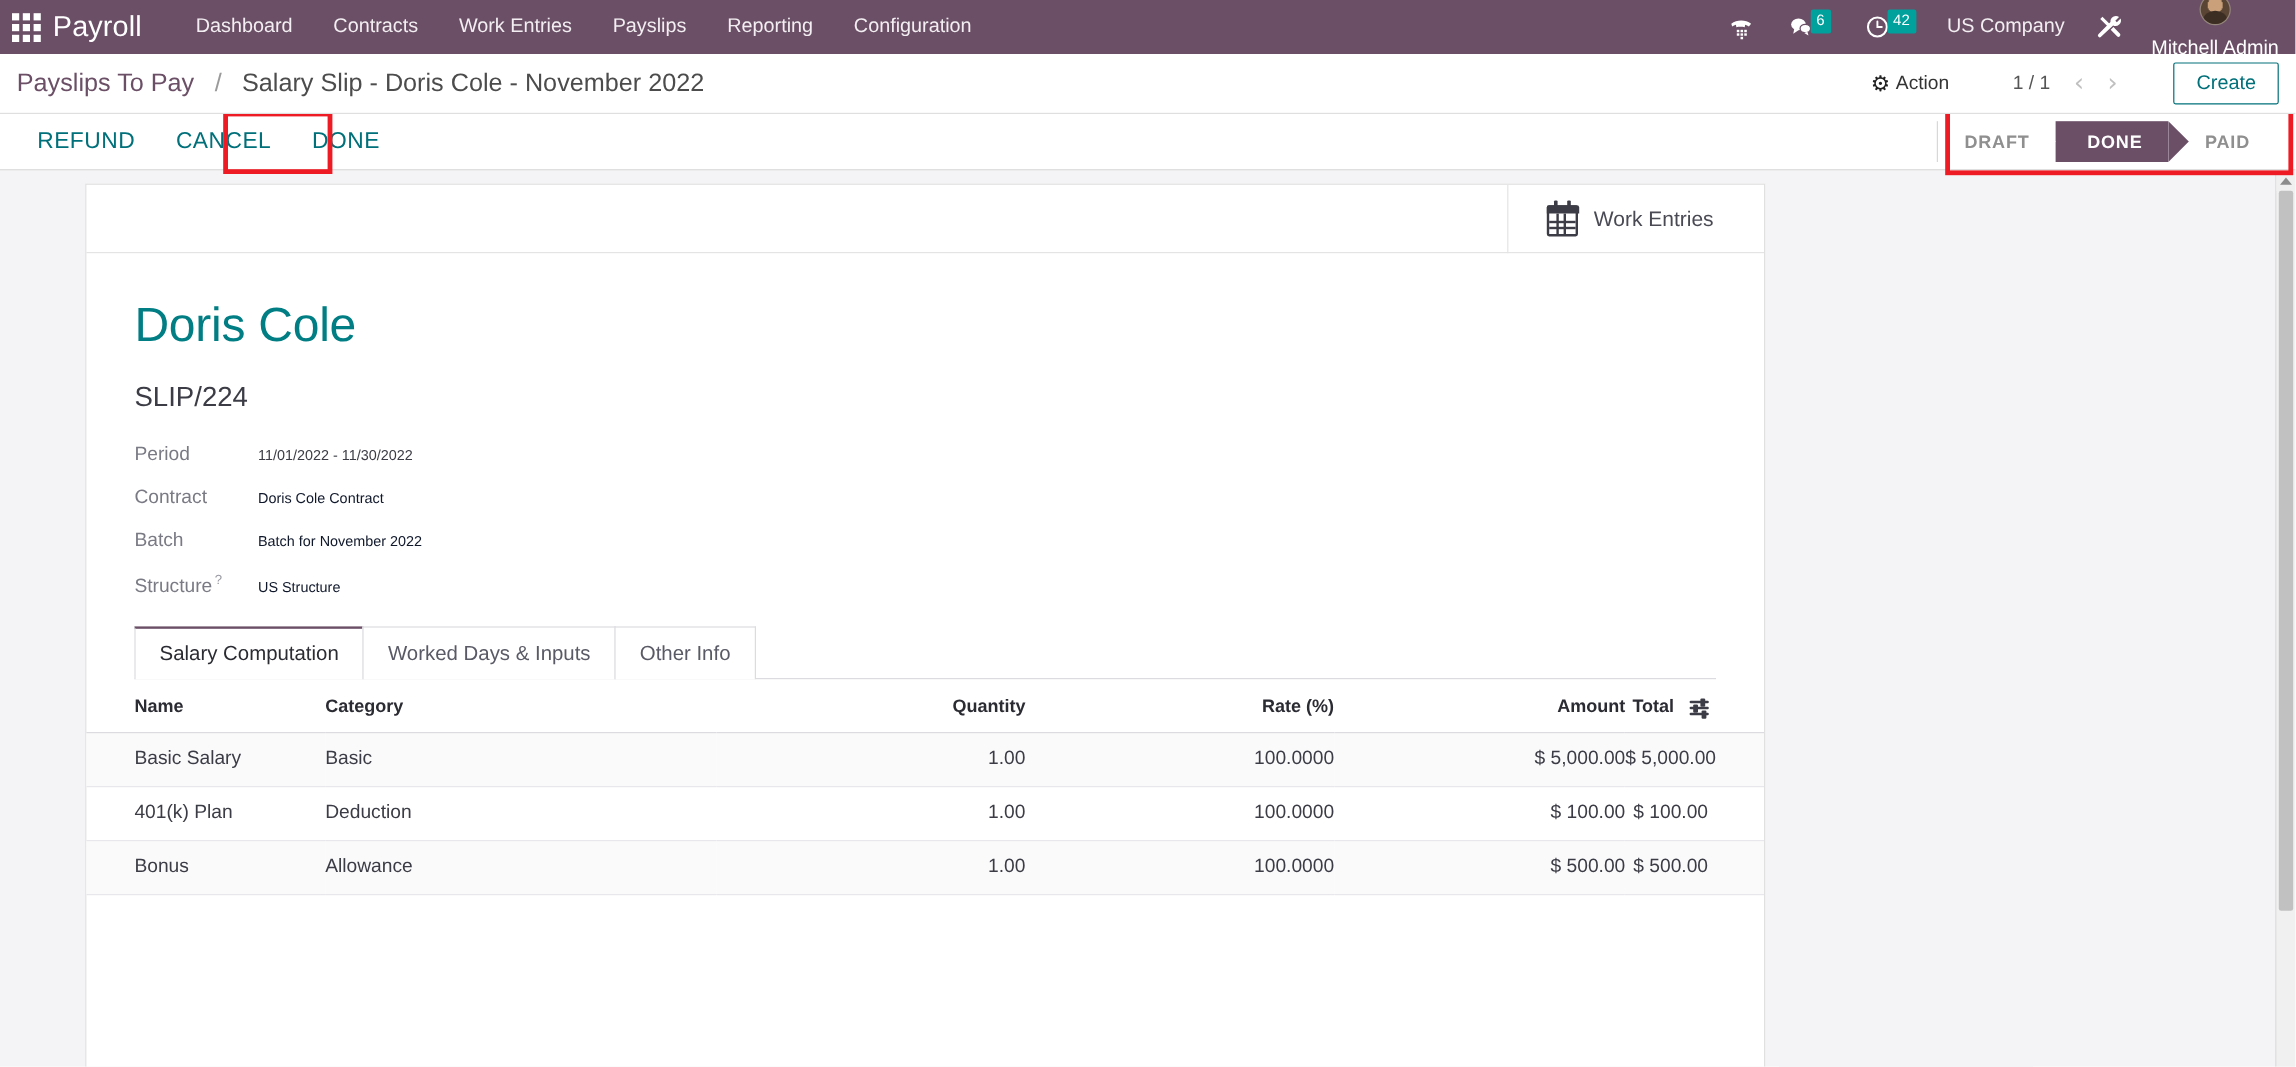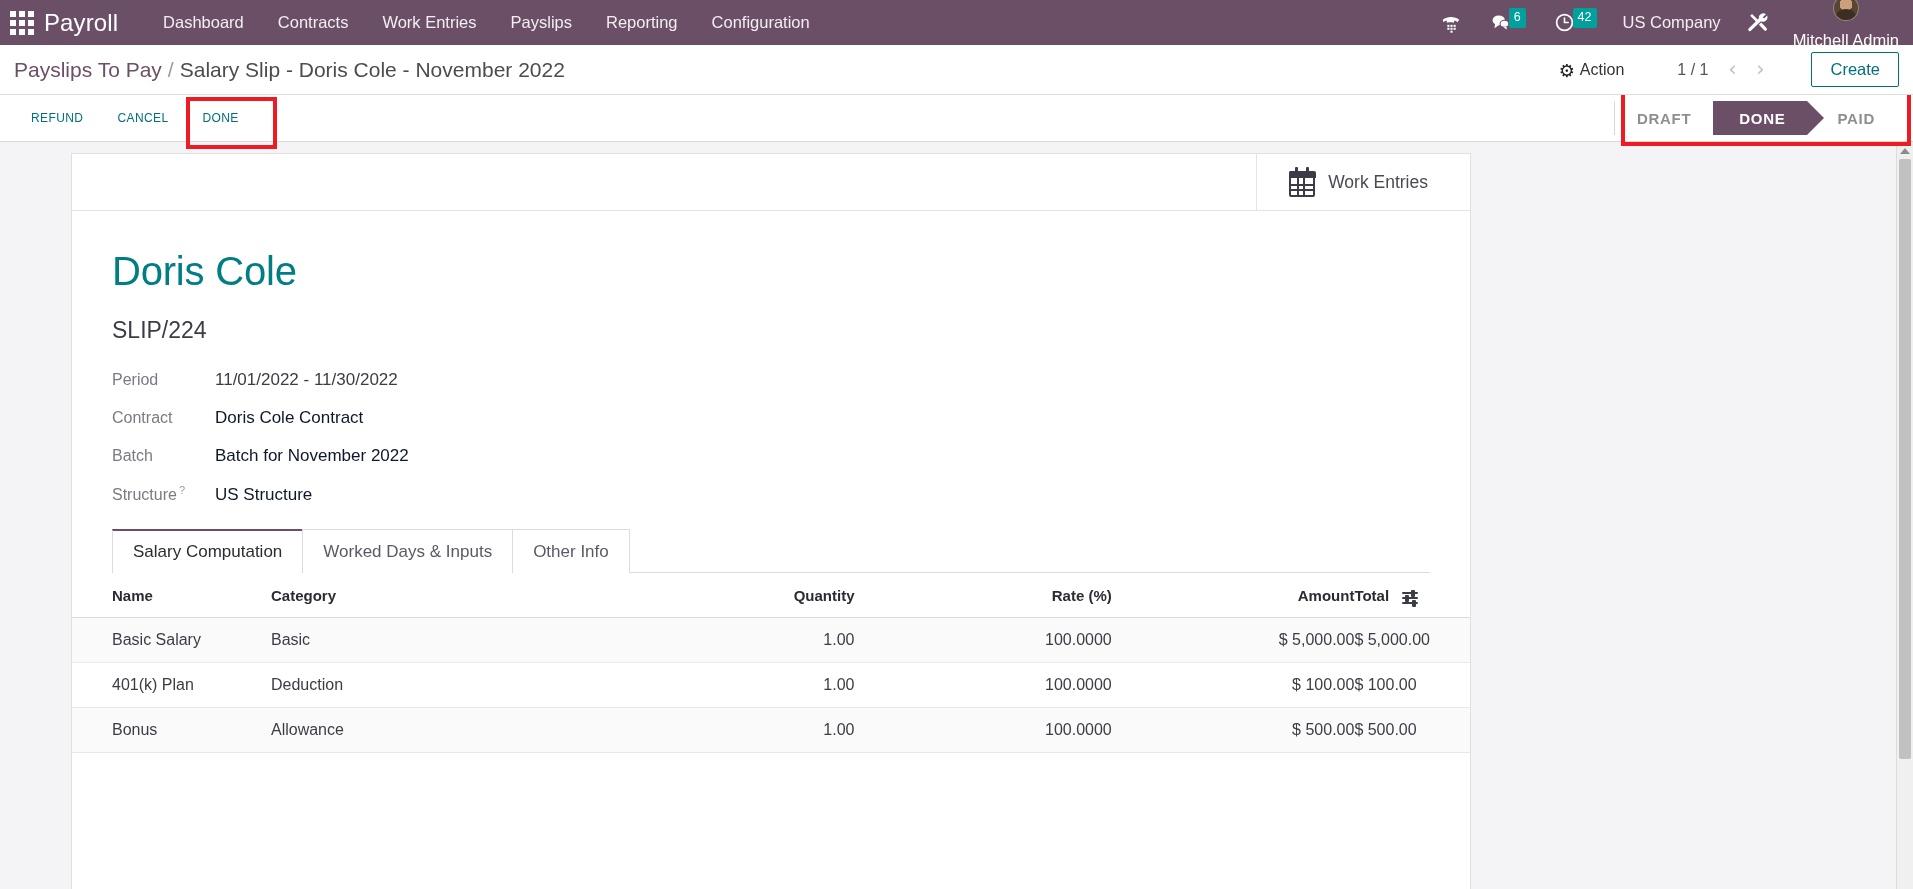--- a/index.html
+++ b/index.html
@@ -108,21 +108,21 @@
     height: 50px;
     display: flex;
     align-items: center;
     padding: 0 0 0 14px;
     position: relative;
     z-index: 20;
   }
   .breadcrumb {
     font-size: 21px;
     color: #4c4c4c;
-    display: flex; align-items: baseline; gap: 6px;
+    display: flex; align-items: baseline; gap: 17px;
     white-space: nowrap;
   }
   .breadcrumb .bc-link { color: #6b4f66; cursor: pointer; }
   .breadcrumb .bc-sep { color: #9a9a9a; }
   .breadcrumb .bc-current { color: #4c4c4c; }
 
   .cp-right {
     margin-left: auto;
     display: flex; align-items: center; gap: 0;
     padding-right: 14px;
@@ -165,21 +165,21 @@
   .statusbar-row {
     height: 47px;
     background: #ffffff;
     border-bottom: 1px solid #d8d8d8;
     display: flex; align-items: center;
     position: relative;
     z-index: 15;
   }
   .btn-group { display: flex; align-items: center; padding-left: 14px; gap: 0; }
   .obtn {
-    font-size: 12px;
+    font-size: 19px;
     letter-spacing: .4px;
     color: #00707a;
     background: transparent;
     border: 1px solid transparent;
     padding: 9px 16px;
     cursor: pointer;
     border-radius: 2px;
   }
   .hl-red { position: relative; }
   .hl-box-print {
@@ -320,21 +320,21 @@
   .field-label {
     width: 103px;
     font-size: 16px;
     color: #7a7a85;
     white-space: nowrap;
   }
   .field-label .qmark {
     font-size: 11px; color: #9a9aa4;
     vertical-align: super; margin-left: 2px; cursor: help;
   }
-  .field-value { font-size: 17px; color: #3c3c46; }
+  .field-value { font-size: 12px; color: #3c3c46; }
   .field-value.link { color: #0f172a; cursor: pointer; }
 
   
   .notebook { margin-top: 24px; }
   .tabs {
     display: flex;
     border-bottom: 1px solid #dcdce0;
     padding-left: 0;
   }
   .tab {
@@ -380,21 +380,21 @@
     padding: 13px 0;
     border-bottom: 1px solid #e8e8ec;
     white-space: nowrap;
   }
   .list-table tbody tr:nth-child(odd) { background: #fafafb; }
   .c-name  { text-align: left; padding-left: 40px !important; width: 200px; }
   .c-cat   { text-align: left; width: 330px; }
   .c-qty   { text-align: right; width: 260px; }
   .c-rate  { text-align: right; width: 260px; }
   .c-amt   { text-align: right; width: 245px; }
-  .c-total { text-align: left; padding-right: 40px !important; }
+  .c-total { text-align: center; padding-right: 40px !important; }
   th.c-total { position: relative; }
   .optional-icon {
     display: inline-block;
     margin-left: 13px;
     vertical-align: middle;
     width: 16px; height: 13px; position: relative;
   }
   .optional-icon i {
     position: absolute; left: 0; right: 0; height: 2px; background: #3c3c46;
     border-radius: 1px;

